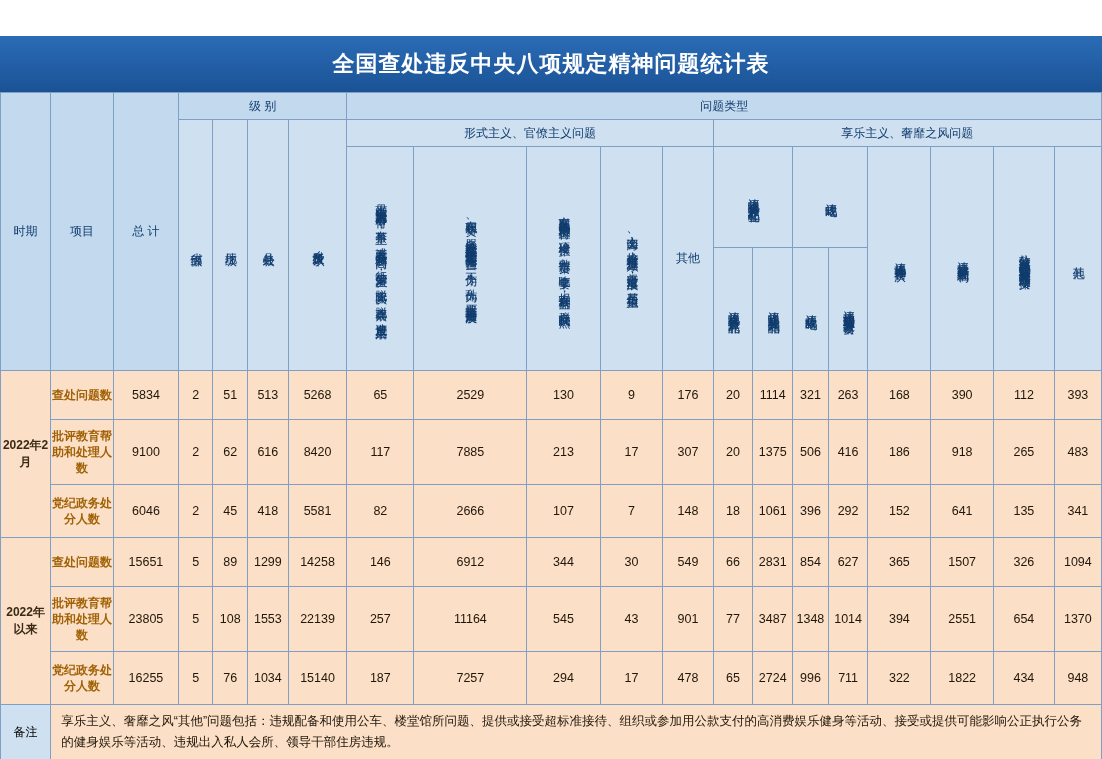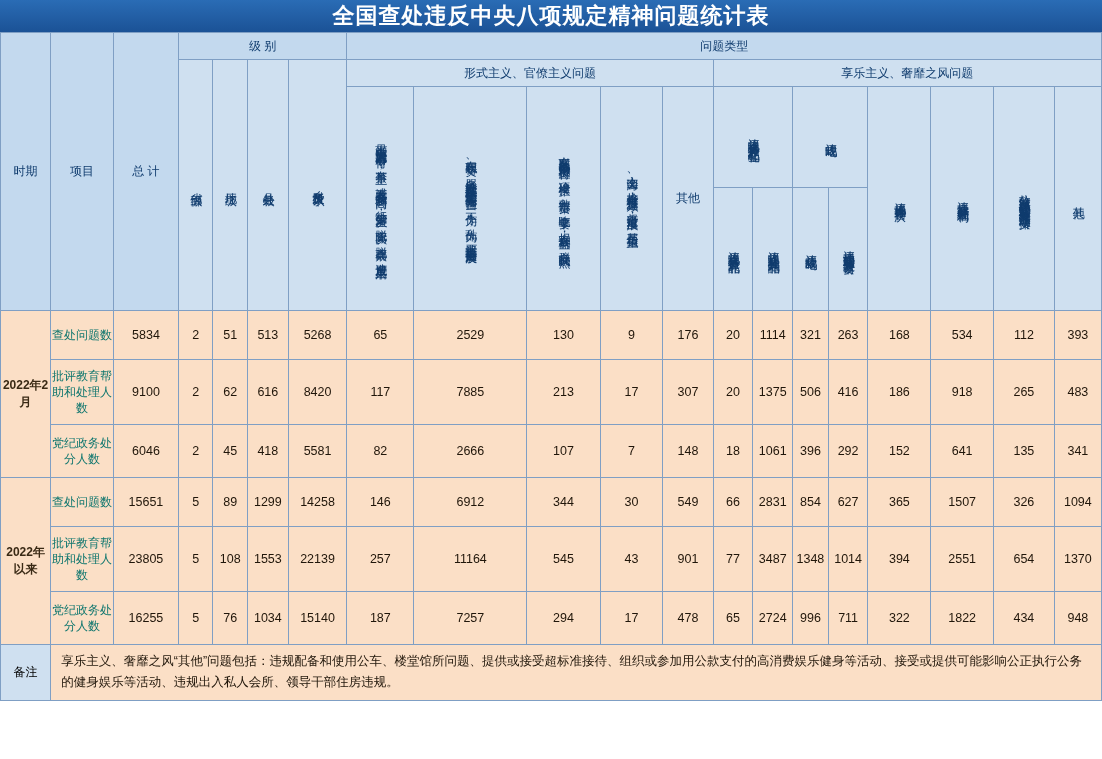--- a/index.html
+++ b/index.html
@@ -6,27 +6,28 @@
   body{
     width:1102px;height:759px;
     background:#ffffff;
     font-family:"Liberation Sans","DejaVu Sans",sans-serif;
     font-size:12px;
     color:#1a1a1a;
     overflow:hidden;
   }
   .wrap{width:1102px;height:759px;position:relative;box-sizing:border-box;}
   .title-bar{
-    height:32px;
+    height:56px;
     background:#1f5fa9;
     background:linear-gradient(180deg,#2a6cb5 0%,#1b5296 100%);
     color:#ffffff;
     display:flex;align-items:center;justify-content:center;
     font-size:22px;font-weight:bold;
     letter-spacing:1px;
+    margin-top:36px;
   }
   table{
     border-collapse:collapse;
     width:1102px;
     table-layout:fixed;
   }
   td,th{
     border:1px solid #7f9fc4;
     text-align:center;
     vertical-align:middle;
@@ -52,21 +53,21 @@
   }
   .vert-sm{
     writing-mode:vertical-rl;
     text-orientation:upright;
     letter-spacing:1px;
     line-height:1.15;
     display:inline-block;
     padding:3px 0;
   }
   .data td{background:#fbdfc6;}
-  .data .rowlabel{background:#fbdfc6;font-weight:normal;color:#0f766e;line-height:1.35;}
+  .data .rowlabel{background:#fbdfc6;font-weight:bold;color:#a16207;line-height:1.35;}
   .period{background:#fbdfc6;font-weight:bold;color:#3a2a15;line-height:1.4;}
   .num{font-size:12.5px;color:#20160a;}
   .remark-label{background:#cfe0f0;color:#000000;font-weight:normal;}
   .remark-text{
     background:#fbdfc6;
     text-align:left;
     padding:6px 10px;
     line-height:1.7;
     font-size:12.5px;
     color:#20160a;
@@ -164,21 +165,21 @@
         <td class="num">65</td>
         <td class="num">2529</td>
         <td class="num">130</td>
         <td class="num">9</td>
         <td class="num">176</td>
         <td class="num">20</td>
         <td class="num">1114</td>
         <td class="num">321</td>
         <td class="num">263</td>
         <td class="num">168</td>
-        <td class="num">534</td>
+        <td class="num">390</td>
         <td class="num">112</td>
         <td class="num">393</td>
       </tr>
       <tr class="data">
         <td class="rowlabel" style="height:64px">批评教育帮助和处理人数</td>
         <td class="num">9100</td>
         <td class="num">2</td>
         <td class="num">62</td>
         <td class="num">616</td>
         <td class="num">8420</td>

